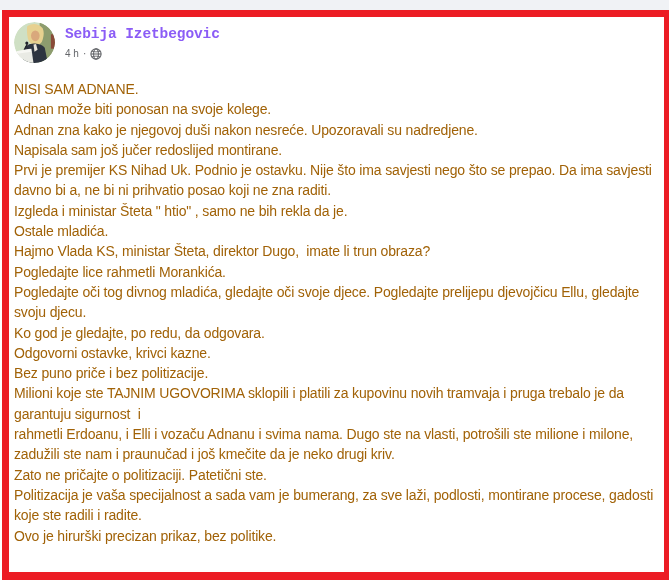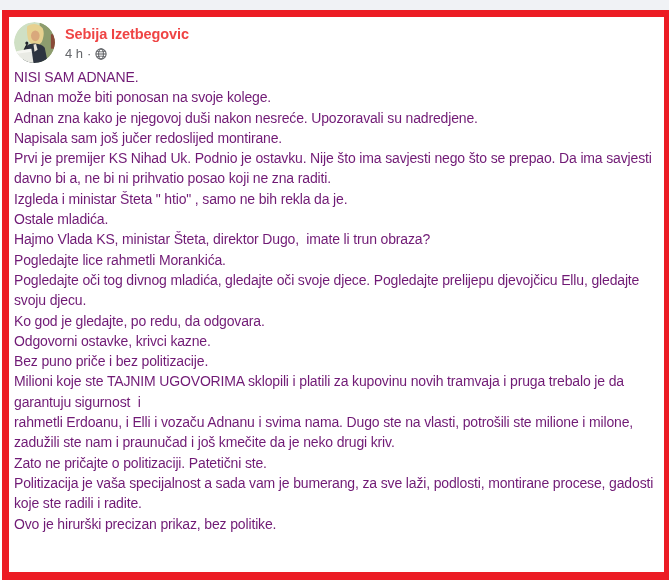--- a/index.html
+++ b/index.html
@@ -33,40 +33,41 @@
     border-radius: 50%;
     overflow: hidden;
     flex: 0 0 41px;
     cursor: pointer;
   }
   .avatar svg { display: block; width: 41px; height: 41px; }
   .header-text { padding: 3px 0 0 10px; }
   .author-name {
     font-size: 14.5px;
     font-weight: 700;
-    color: #ef4444;
+    color: #8b5cf6;
     line-height: 19px;
     letter-spacing: -0.1px;
     cursor: pointer;
+    font-family: Liberation Mono, monospace;
   }
   .meta-row {
     display: flex;
     align-items: center;
     gap: 4px;
     margin-top: 1px;
-    font-size: 13px;
+    font-size: 10px;
     color: #65676B;
     line-height: 17px;
   }
   .meta-row .timestamp { cursor: pointer; }
   .globe-icon { display: inline-block; width: 12px; height: 12px; }
   .globe-icon svg { display: block; width: 12px; height: 12px; }
   .post-text {
-    margin: 4px 8px 0 5px;
-    color: #701a75;
+    margin: 16px 8px 0 5px;
+    color: #a16207;
     font-size: 14px;
     line-height: 20.3px;
     letter-spacing: -0.15px;
   }
   .post-paragraph { white-space: pre-wrap; }
 </style>
 </head>
 <body>
 
 <div class="page-strip"></div>

